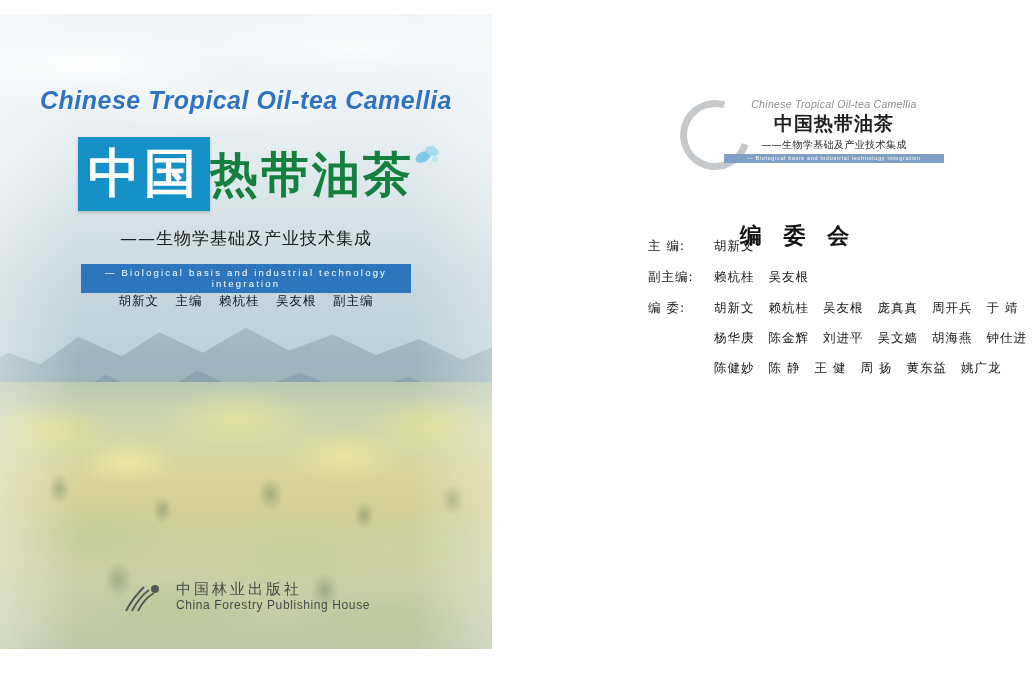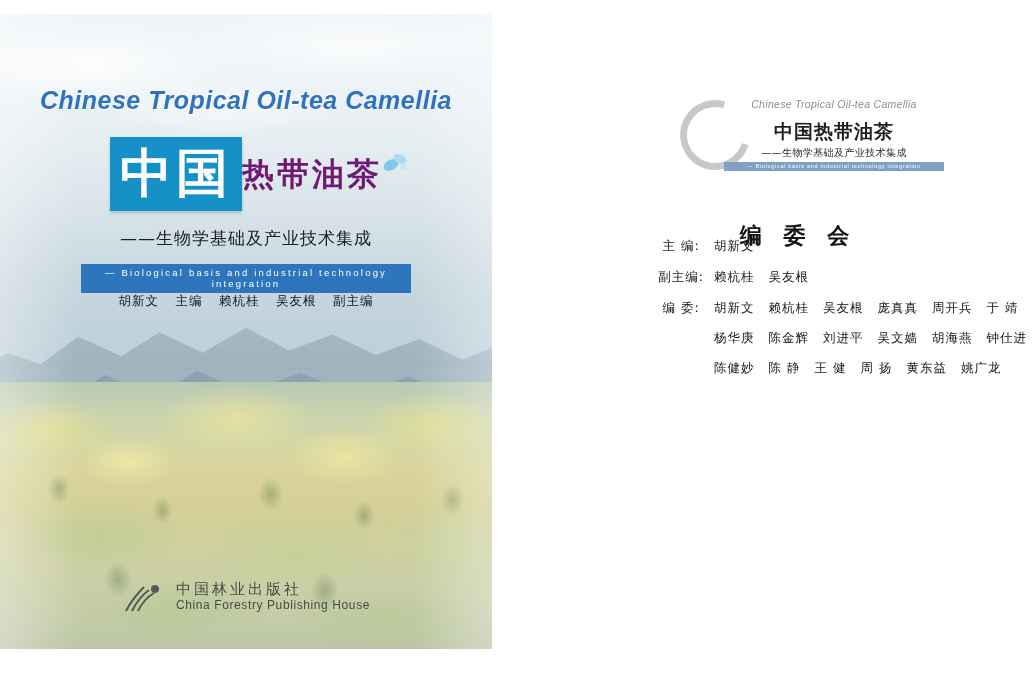--- a/index.html
+++ b/index.html
@@ -134,23 +134,23 @@
     font-weight: bold;
     font-size: 52px;
     line-height: 1;
     padding: 10px 10px 12px 10px;
     letter-spacing: 4px;
     box-shadow: 0 2px 3px rgba(0,0,0,.18);
   }
   .cn-main {
     font-family: "DejaVu Sans", sans-serif;
     font-weight: bold;
-    font-size: 32px;
+    font-size: 48px;
     line-height: 1;
-    color: #701a75;
+    color: #15803d;
     letter-spacing: 3px;
     position: relative;
     text-align: right;
   }
   .leaf {
     position: absolute;
     right: -26px;
     top: -6px;
     width: 26px;
     height: 22px;
@@ -236,21 +236,21 @@
     text-align: center;
     width: 220px;
   }
   .mini-en {
     font-size: 10.5px;
     color: #8a8d90;
     letter-spacing: .3px;
     font-style: italic;
   }
   .mini-cn {
-    margin-top: 9px;
+    margin-top: 1px;
     font-family: "DejaVu Sans", sans-serif;
     font-size: 19px;
     font-weight: bold;
     color: #1d1f21;
     letter-spacing: 1px;
   }
   .mini-sub {
     margin-top: 1px;
     font-family: "DejaVu Sans", sans-serif;
     font-size: 10px;
@@ -285,21 +285,20 @@
     top: 238px;
     width: 370px;
     font-family: "DejaVu Sans", sans-serif;
     font-size: 12.5px;
     color: #16181a;
   }
   .board-row {
     display: flex;
     align-items: flex-start;
     margin-bottom: 14px;
-    text-align: center;
   }
   .board-label {
     width: 66px;
     flex: none;
     letter-spacing: 1px;
   }
   .board-names {
     flex: 1;
   }
   .name-line {

